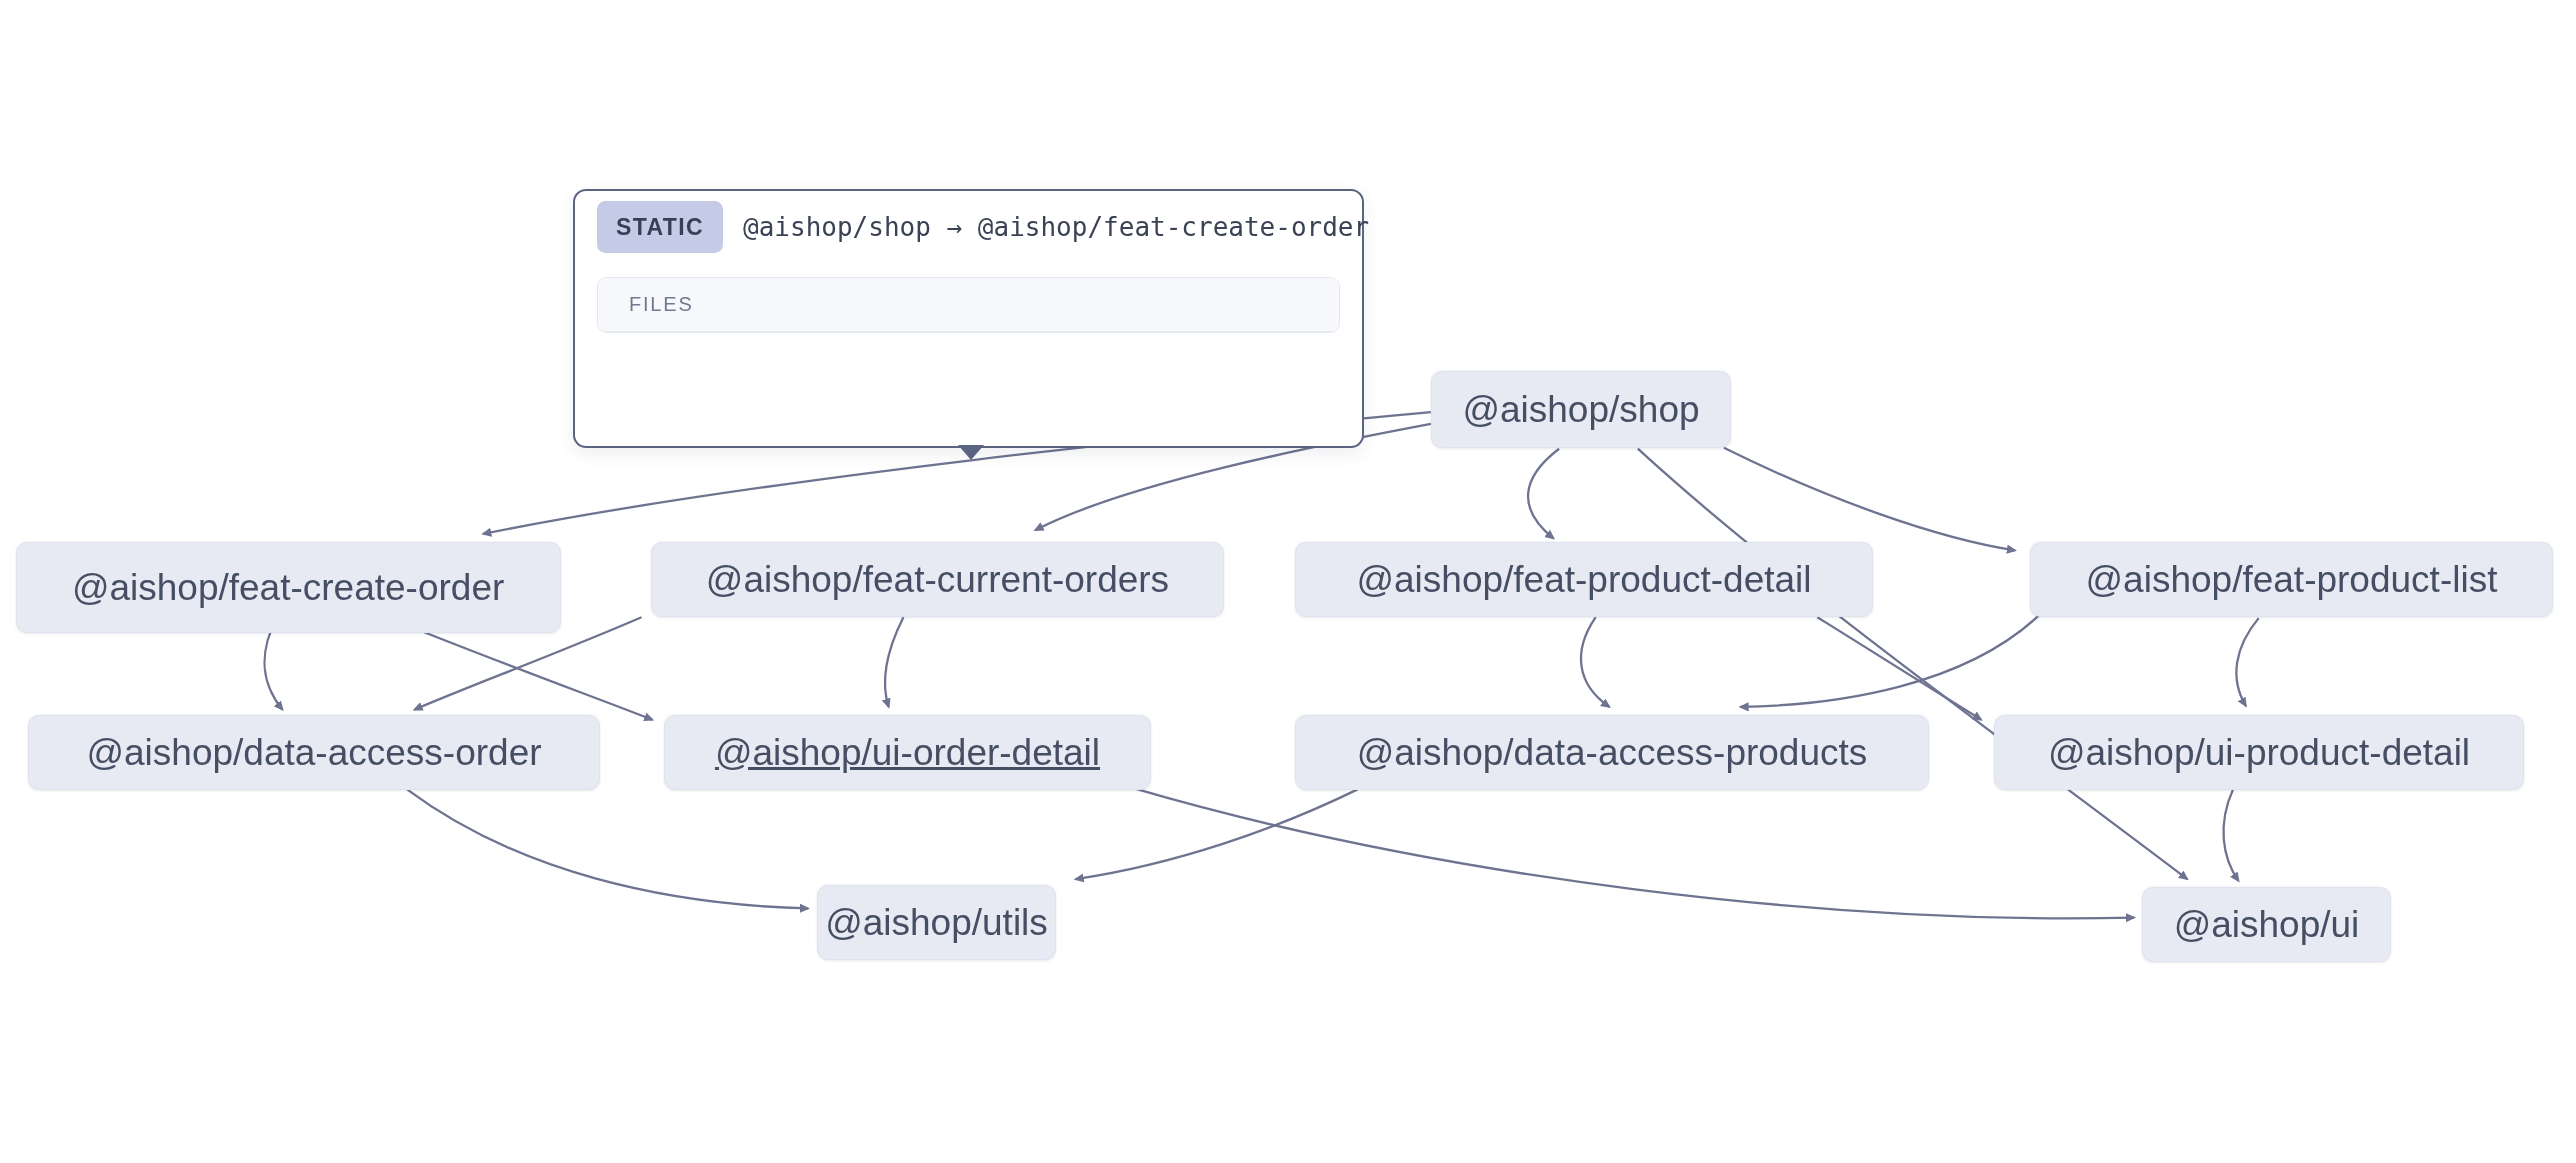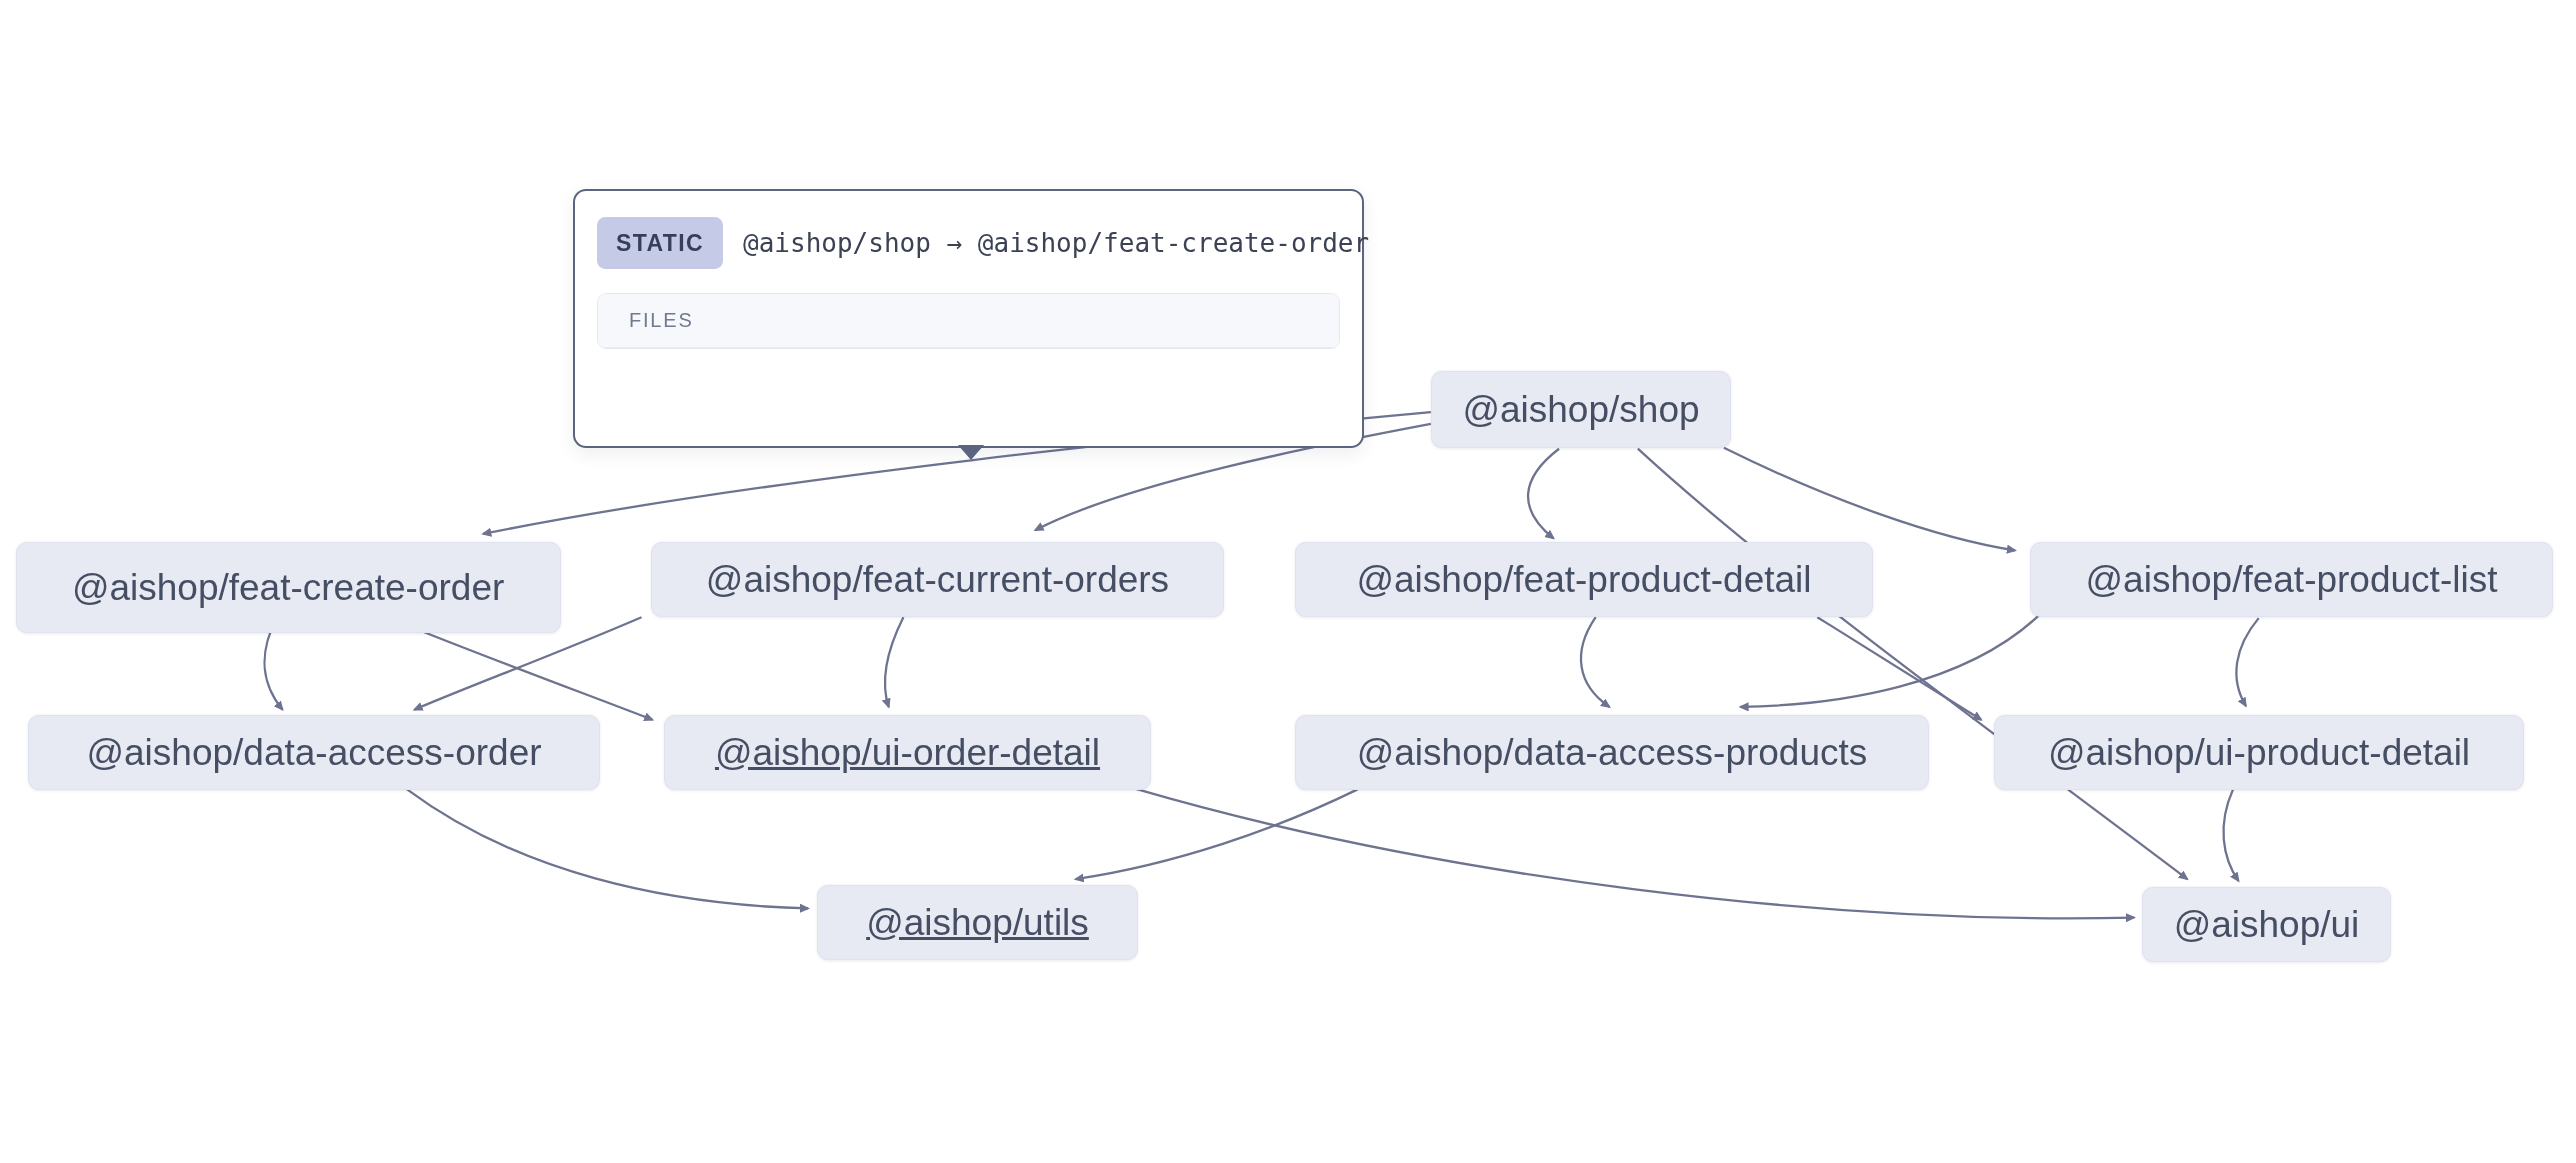--- a/index.html
+++ b/index.html
@@ -38,21 +38,21 @@
     cursor: pointer;
   }
   #tooltip {
     position: absolute;
     z-index: 2;
     background: #ffffff;
     border: 2.7px solid #5b6480;
     border-radius: 13px;
     box-sizing: border-box;
     box-shadow: 0 5.5px 16.5px rgba(40,50,80,0.08);
-    padding: 26px 22px 22px 22px;
+    padding: 10px 22px 22px 22px;
   }
   #tooltip .pointer {
     position: absolute;
     top: 100%;
     margin-top: -0.9px;
     width: 0; height: 0;
     border-left: 13.7px solid transparent;
     border-right: 13.7px solid transparent;
     border-top: 15.6px solid #5b6480;
   }
@@ -133,21 +133,21 @@
   <div id="nodes">
       <div class="node" style="left: 1431px; top: 371px; width: 300px; height: 77px;">@aishop/shop</div>
       <div class="node" style="left: 15.6px; top: 542px; width: 545px; height: 91px;">@aishop/feat-create-order</div>
       <div class="node" style="left: 651px; top: 542px; width: 573px; height: 75px;">@aishop/feat-current-orders</div>
       <div class="node" style="left: 1295px; top: 542px; width: 578px; height: 75px;">@aishop/feat-product-detail</div>
       <div class="node" style="left: 2030px; top: 542px; width: 523px; height: 75px;">@aishop/feat-product-list</div>
       <div class="node" style="left: 28px; top: 715px; width: 572px; height: 75px;">@aishop/data-access-order</div>
       <div class="node" style="left: 664px; top: 715px; width: 487px; height: 75px; text-decoration: underline;">@aishop/ui-order-detail</div>
       <div class="node" style="left: 1295px; top: 715px; width: 634px; height: 75px;">@aishop/data-access-products</div>
       <div class="node" style="left: 1994px; top: 715px; width: 530px; height: 75px;">@aishop/ui-product-detail</div>
-      <div class="node" style="left: 817px; top: 885px; width: 321px; height: 75px; text-decoration: underline;">@aishop/utils</div>
+      <div class="node" style="left: 817px; top: 885px; width: 239px; height: 75px;">@aishop/utils</div>
       <div class="node" style="left: 2142px; top: 887px; width: 249px; height: 75px;">@aishop/ui</div>
     </div>
 
   <div id="tooltip" style="left: 573px; top: 189px; width: 791px; height: 259px;">
     <div class="tooltip-head">
       <span class="badge">STATIC</span>
       <span class="route">@aishop/shop → @aishop/feat-create-order</span>
     </div>
     <div class="files-box">
       <div class="files-header">FILES</div>

